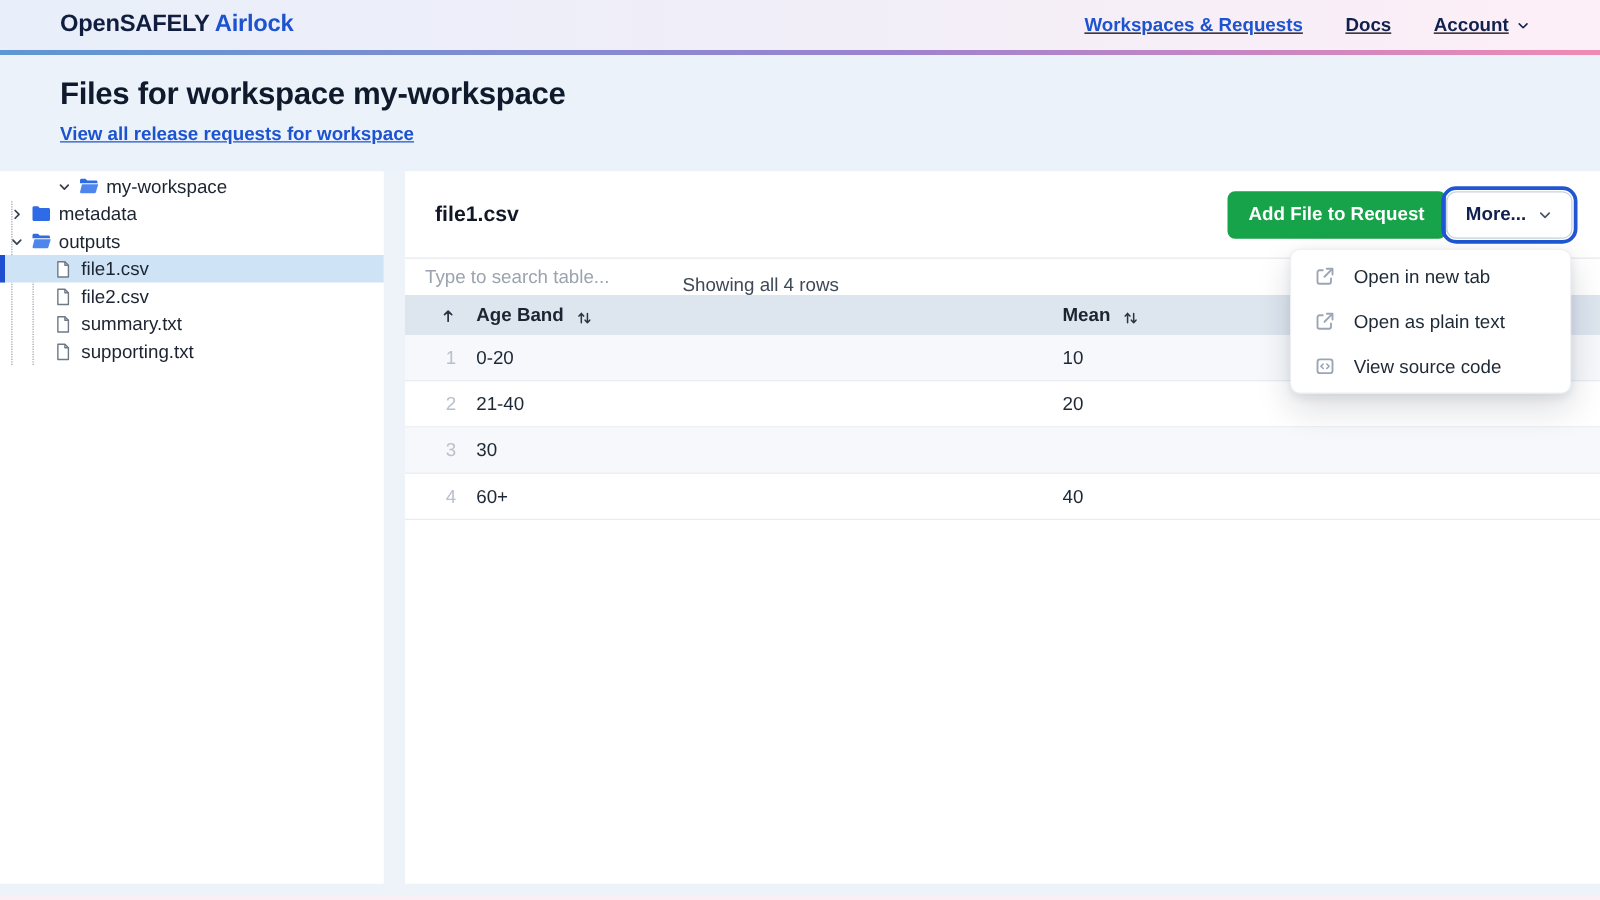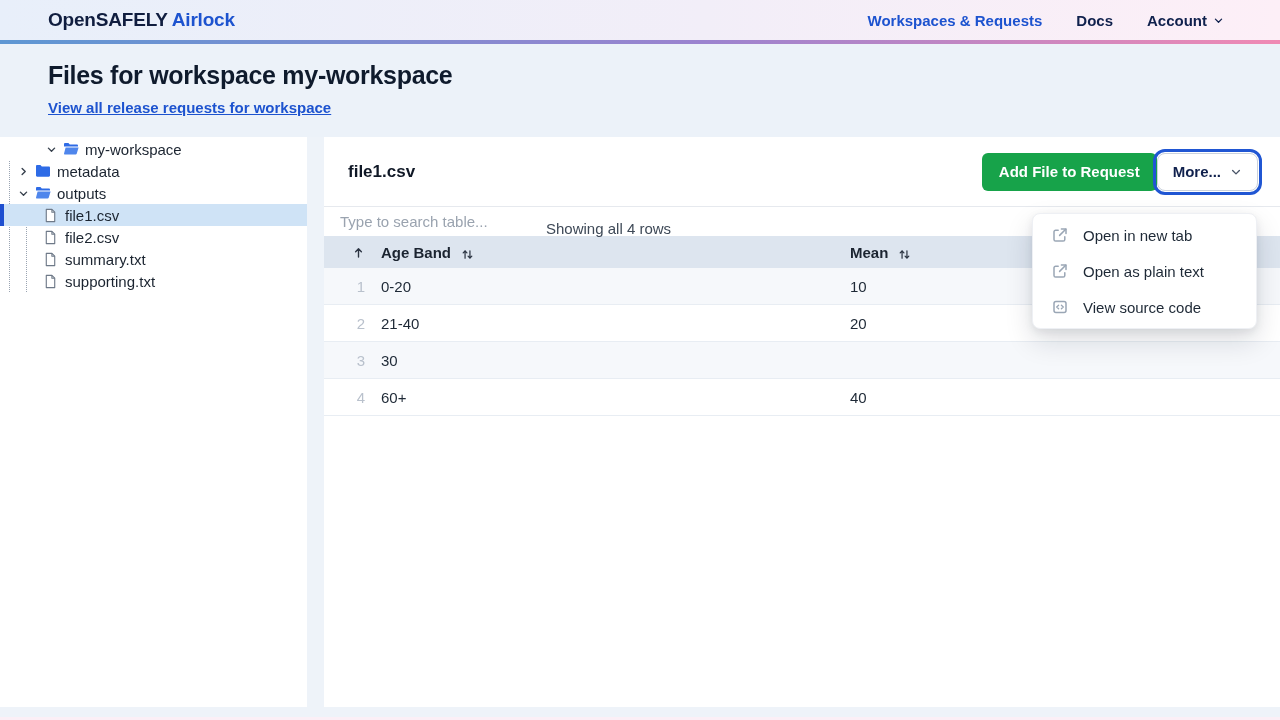--- a/index.html
+++ b/index.html
@@ -8,41 +8,41 @@
 
   
   .navbar {
     height: 40px; display: flex; align-items: center; justify-content: space-between;
     padding: 0 56px 0 48px;
     background: linear-gradient(90deg, #e8effa 0%, #f2eef8 55%, #fdeff7 100%);
   }
   .brand { font-size: 19px; font-weight: 800; letter-spacing: -0.2px; cursor: pointer; }
   .brand .b1 { color: #101d3f; }
   .brand .b2 { color: #1d53cf; }
-  .nav-links { display: flex; align-items: center; gap: 34px; }
+  .nav-links { display: flex; align-items: center; gap: 34px; text-decoration: underline; }
   .nav-link { font-size: 15px; font-weight: 700; color: #10214d; cursor: pointer; display: flex; align-items: center; gap: 6px; }
   .nav-link.active { color: #1d53cf; }
   .gradient-bar { height: 4px; background: linear-gradient(90deg, #5e97d3 0%, #9b83cf 55%, #f08ab4 100%); }
 
   
   .page-header { background: #ecf2f9; padding: 17px 48px 20px; }
   .page-title { font-size: 25px; font-weight: 800; color: #0f1b2d; letter-spacing: -0.3px; }
   .page-link { display: inline-block; margin-top: 9px; font-size: 15px; font-weight: 700; color: #1d53cf; text-decoration: underline; cursor: pointer; }
 
   
   .content { display: flex; gap: 17px; height: 570px; }
   .sidebar { width: 307px; background: #fff; position: relative; padding-top: 1px; flex: none; }
   .main { flex: 1; background: #fff; position: relative; }
 
   
   .tree-row { height: 22px; display: flex; align-items: center; font-size: 15px; color: #1b2430; cursor: pointer; position: relative; }
   .tree-row .chev { width: 12px; display: inline-flex; justify-content: center; margin-right: 5px; flex: none; }
   .tree-row .ticon { width: 17px; display: inline-flex; justify-content: center; margin-right: 6px; flex: none; }
   .lvl0 { padding-left: 5px; margin-left: 40px; }
-  .lvl1 { padding-left: 17px; }
+  .lvl1 { padding-left: 7px; }
   .lvl2 { padding-left: 42px; }
   .tree-row.sel { background: #cfe3f6; }
   .sel-bar { position: absolute; left: 0; top: 0; width: 4px; height: 100%; background: #1e4fd0; }
   .guide { position: absolute; width: 0; border-left: 1px dotted #9aa4b2; }
   .g1 { left: 9px; top: 24px; height: 131px; }
   .g2 { left: 26px; top: 68px; height: 87px; }
 
   
   .main-header { height: 70px; display: flex; align-items: center; justify-content: space-between; padding: 0 22px 0 24px; border-bottom: 1px solid #e6e9ee; }
   .file-title { font-size: 17px; font-weight: 700; color: #101826; }
@@ -59,21 +59,21 @@
   
   .thead, .trow { display: grid; grid-template-columns: 25px 453px 1fr; column-gap: 16px; align-items: center; padding: 0 16px; }
   .thead { height: 32px; background: #dde5ef; font-weight: 700; color: #1b2430; font-size: 15px; }
   .th { display: flex; align-items: flex-end; gap: 10px; cursor: pointer; }
   .th-num { justify-content: flex-end; }
   .trow { height: 37px; border-bottom: 1px solid #e8edf3; font-size: 15px; color: #1e2936; }
   .trow:nth-child(even) { background: #f6f8fb; }
   .cell-num { text-align: right; color: #b9c1cc; }
 
   
-  .dropdown { position: absolute; top: 76px; right: 23px; width: 225px; background: #fff; border: 1px solid #eef0f4; border-radius: 8px; padding: 3px 0; z-index: 20; box-shadow: 0 12px 28px rgba(15,23,42,.14), 0 3px 8px rgba(15,23,42,.08); }
+  .dropdown { position: absolute; top: 62px; right: 23px; width: 225px; background: #fff; border: 1px solid #eef0f4; border-radius: 8px; padding: 3px 0; z-index: 20; box-shadow: 0 12px 28px rgba(15,23,42,.14), 0 3px 8px rgba(15,23,42,.08); }
   .menu-item { height: 36px; display: flex; align-items: center; gap: 15px; padding: 0 19px; font-size: 15px; color: #1e2936; cursor: pointer; }
   .micon { display: inline-flex; flex: none; }
 
   .footer-strip { position: absolute; left: 0; bottom: 0; width: 100%; height: 3px; background: #fbeff6; }
   svg { display: block; }
 </style>
 </head>
 <body>
 
 <div class="navbar">

